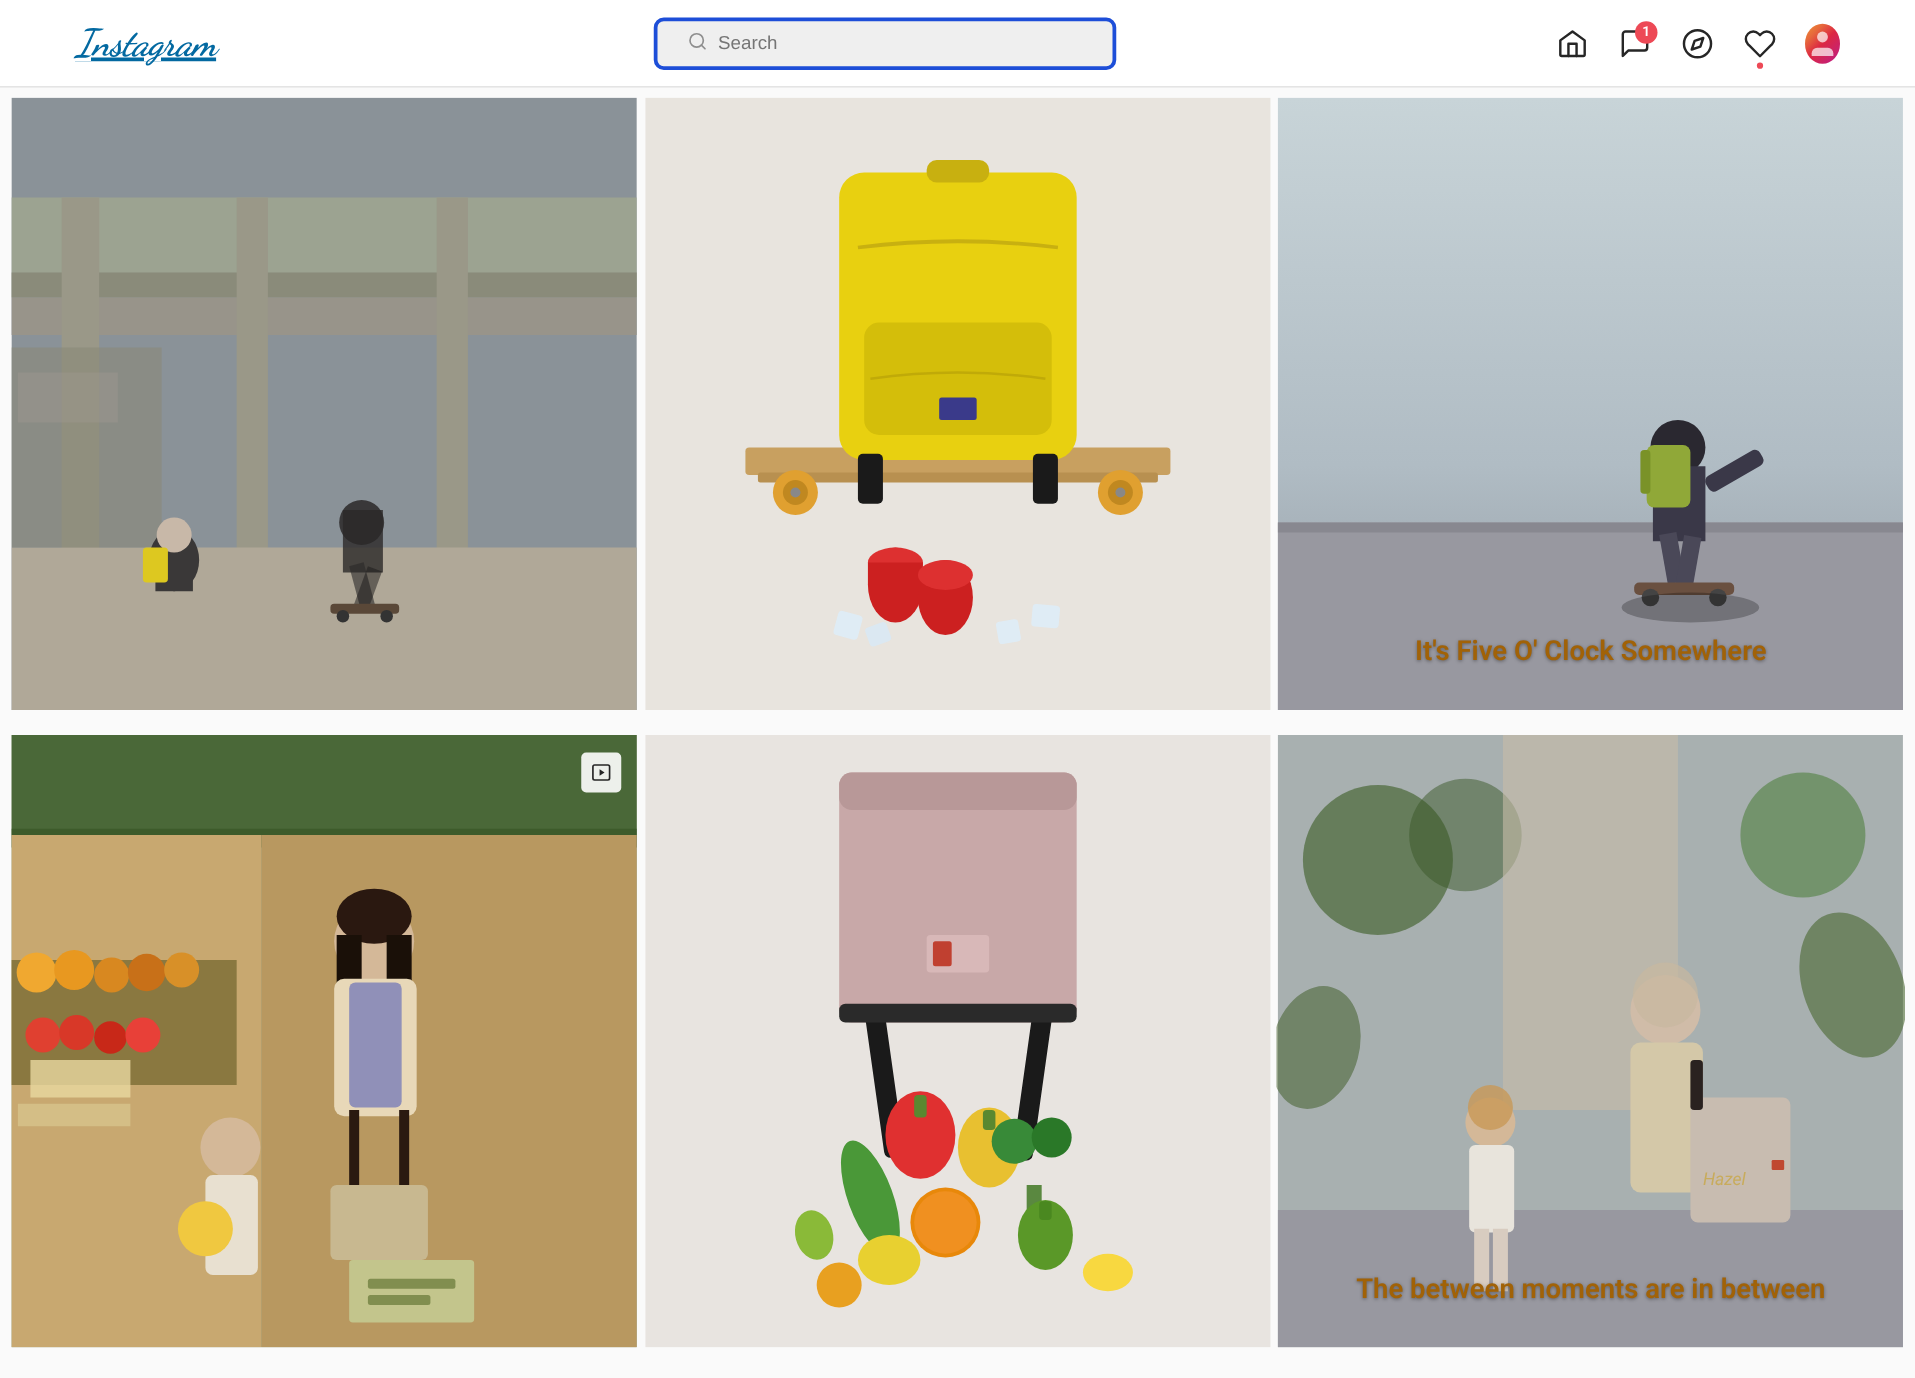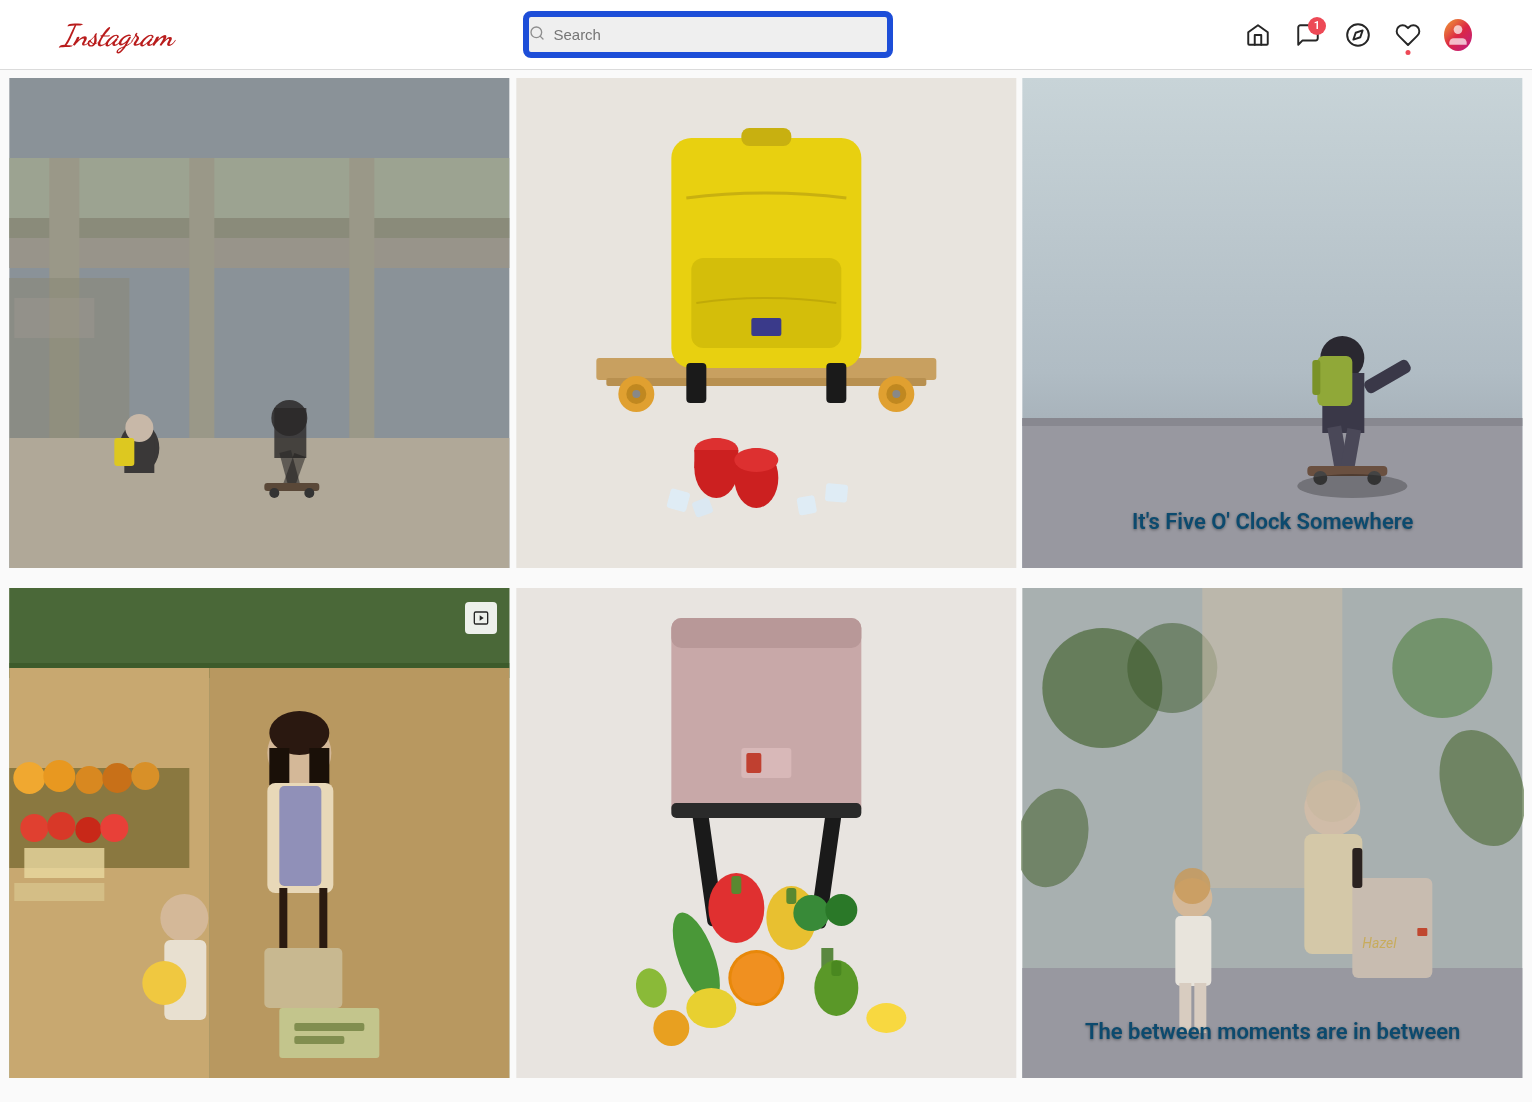--- a/index.html
+++ b/index.html
@@ -28,32 +28,33 @@
       align-items: center;
       justify-content: space-between;
       padding: 0 60px;
       z-index: 100;
     }
 
     .logo {
       font-family: 'Dancing Script', cursive;
       font-size: 30px;
       font-weight: 700;
-      color: #b91c1c;
+      color: #0369a1;
       letter-spacing: -0.5px;
       font-style: italic;
+      text-decoration: underline;
     }
 
     .search-bar {
       display: flex;
       align-items: center;
       background: #efefef;
-      border: 6px solid #1d4ed8;
+      border: 3px solid #1d4ed8;
       border-radius: 8px;
-      padding: 8px 0;
+      padding: 8px 24px;
       width: 370px;
       gap: 8px;
     }
 
     .search-icon-svg {
       color: #8e8e8e;
       font-size: 14px;
     }
 
     .search-input {
@@ -146,21 +147,21 @@
     .grid-item:nth-child(n+4) {
       margin-top: 16px;
     }
 
     .overlay-text {
       position: absolute;
       bottom: 0;
       left: 0;
       right: 0;
       padding: 30px 20px;
-      color: #0c4a6e;
+      color: #a16207;
       font-size: 22px;
       font-weight: 600;
       text-align: center;
       text-shadow: 0 1px 3px rgba(0,0,0,0.4);
       line-height: 1.4;
     }
 
     .video-badge {
       position: absolute;
       top: 14px;

